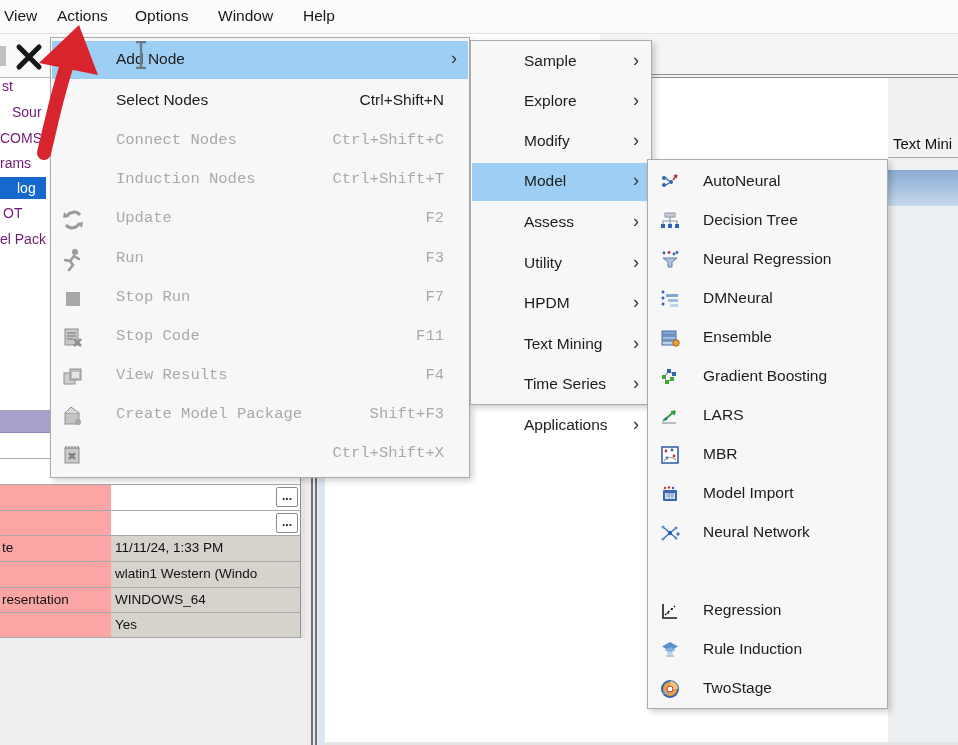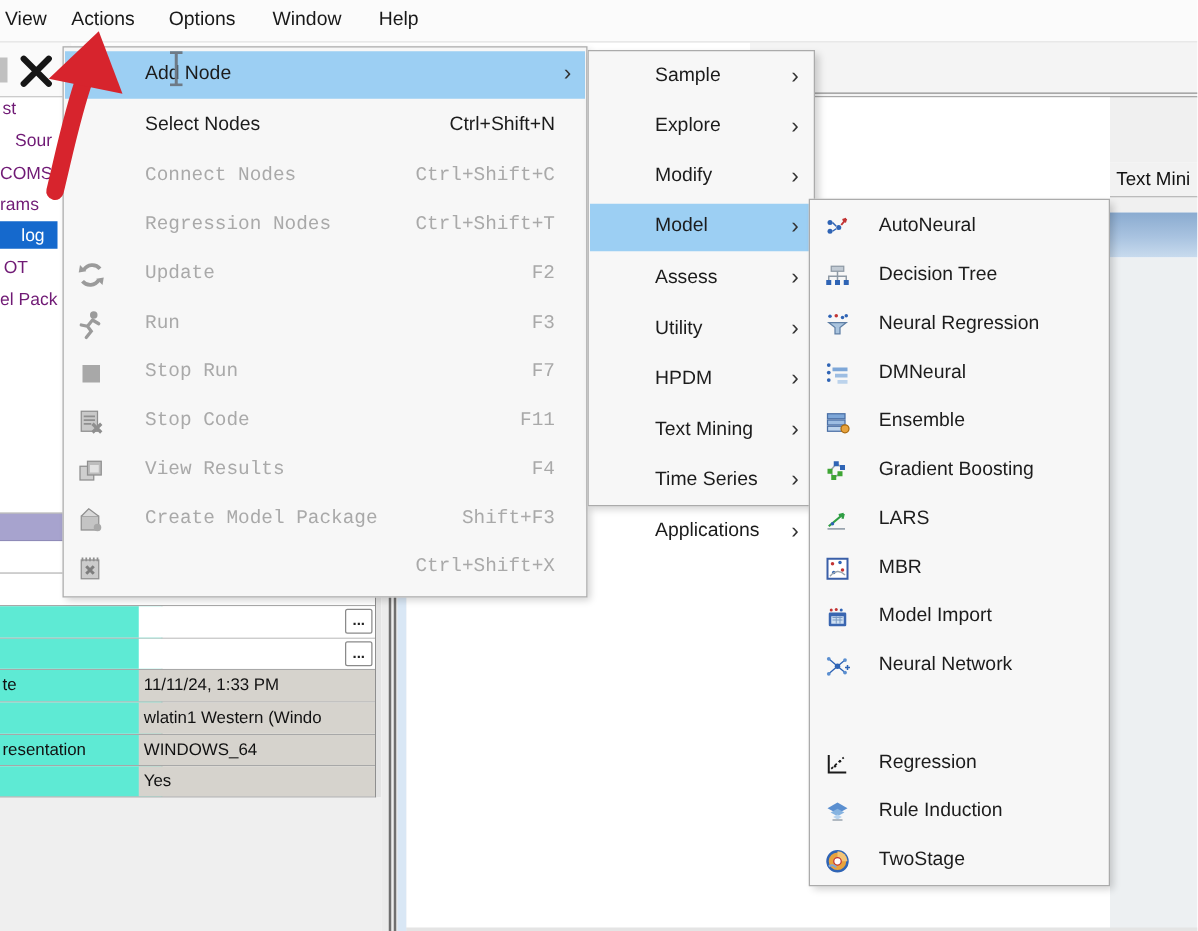--- a/index.html
+++ b/index.html
@@ -39,21 +39,21 @@
   .below-table { left:0; top:638px; width:305px; height:107px; background:#efefef; z-index:3; }
 
   
   .tree { left:0; top:78px; width:57px; height:307px; background:#ffffff; z-index:4; overflow:hidden; }
   .tree .titem { position:absolute; font-size:14px; color:#701a75; white-space:nowrap; }
   .tree .tsel { background:#1569cd; color:#ffffff; left:0; width:46px; padding-left:17px; height:22px; line-height:22px; }
 
   
   .props { left:0; top:385px; width:305px; height:253px; background:#ffffff; z-index:4; }
   .prow { position:absolute; left:0; width:300px; border-bottom:1px solid #a8a8a8; }
-  .prow .lab { position:absolute; left:0; top:0; width:130px; height:100%; background:#5eead4; border-right:1px solid #a3a3a3; font-size:13.5px; color:#111; padding:4px 2px 0 2px; overflow:hidden; }
+  .prow .lab { position:absolute; left:0; top:0; width:130px; height:100%; background:#fca5a5; border-right:1px solid #a3a3a3; font-size:13.5px; color:#111; padding:4px 2px 0 2px; overflow:hidden; }
   .prow .val { position:absolute; left:111px; top:0; width:189px; height:100%; background:#d6d3cd; font-size:13.5px; color:#111; padding:4px 0 0 4px; white-space:nowrap; overflow:hidden; }
   .prow.edit .val { background:#ffffff; }
   .phead { position:absolute; left:0; width:300px; background:#a7a3ce; border-bottom:1px solid #8f8bb8; }
   .pwhite { position:absolute; left:0; width:300px; background:#ffffff; border-bottom:1px solid #a8a8a8; }
   .props-outer-r { position:absolute; left:300px; top:0; width:1px; height:253px; background:#8f8f8f; }
   .props-margin { position:absolute; left:301px; top:0; width:4px; height:253px; background:#e3e3e3; }
   .dots-btn { position:absolute; left:276px; width:22px; height:20px; background:#ffffff; border:1px solid #8a8a8a; border-radius:2px; font-size:12px; font-weight:bold; text-align:center; line-height:16px; color:#222; }
 
   
   .menu { background:#f7f7f7; border:1px solid #ababab; box-shadow:3px 3px 6px rgba(0,0,0,0.18); z-index:10; }
@@ -171,21 +171,21 @@
   </div>
   <div class="mrow" style="top:44px">
     <span class="mlab">Select Nodes</span>
     <span class="msc">Ctrl+Shift+N</span>
   </div>
   <div class="mrow dis" style="top:84px">
     <span class="mlab">Connect Nodes</span>
     <span class="msc">Ctrl+Shift+C</span>
   </div>
   <div class="mrow dis" style="top:123px">
-    <span class="mlab">Regression Nodes</span>
+    <span class="mlab">Induction Nodes</span>
     <span class="msc">Ctrl+Shift+T</span>
   </div>
   <div class="mrow dis" style="top:162px">
     <svg class="mico" viewBox="0 0 24 24">
       <path d="M19 7 A8 8 0 0 0 6 8" stroke="#9b9b9b" stroke-width="3" fill="none"></path>
       <path d="M5 17 A8 8 0 0 0 18 16" stroke="#9b9b9b" stroke-width="3" fill="none"></path>
       <path d="M3 4 L8 9 L2 10 Z" fill="#9b9b9b"></path>
         <path d="M21 20 L16 15 L22 14 Z" fill="#9b9b9b"></path>
     </svg>
     <span class="mlab">Update</span>

